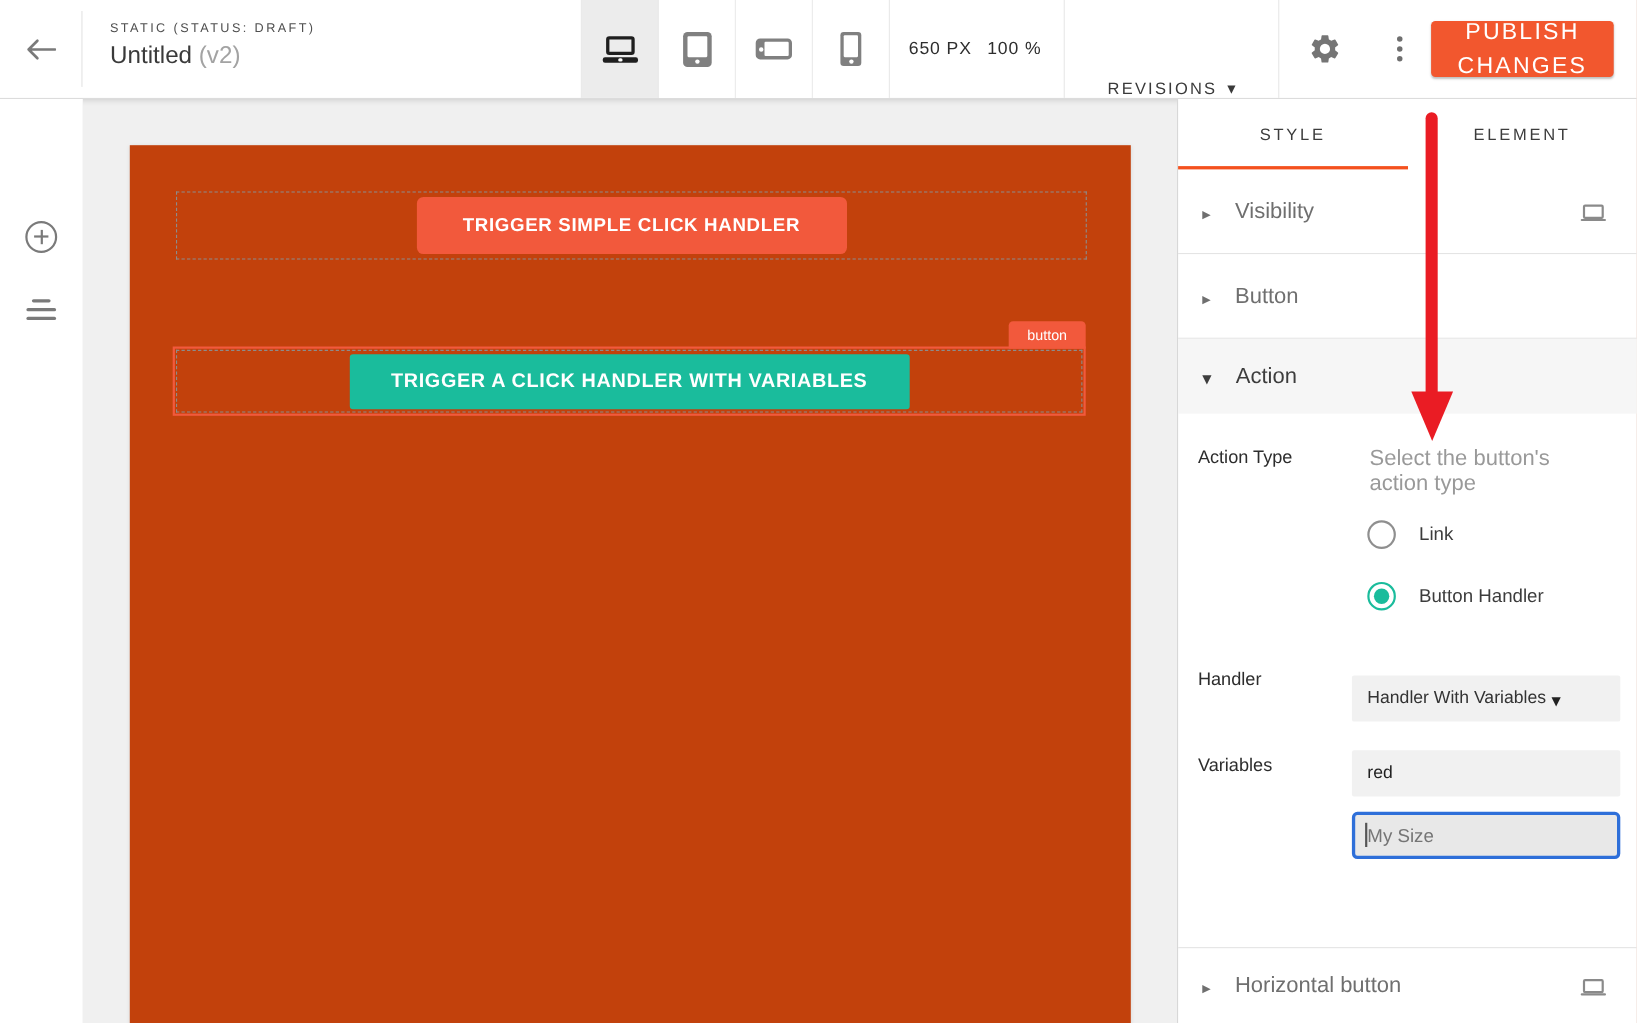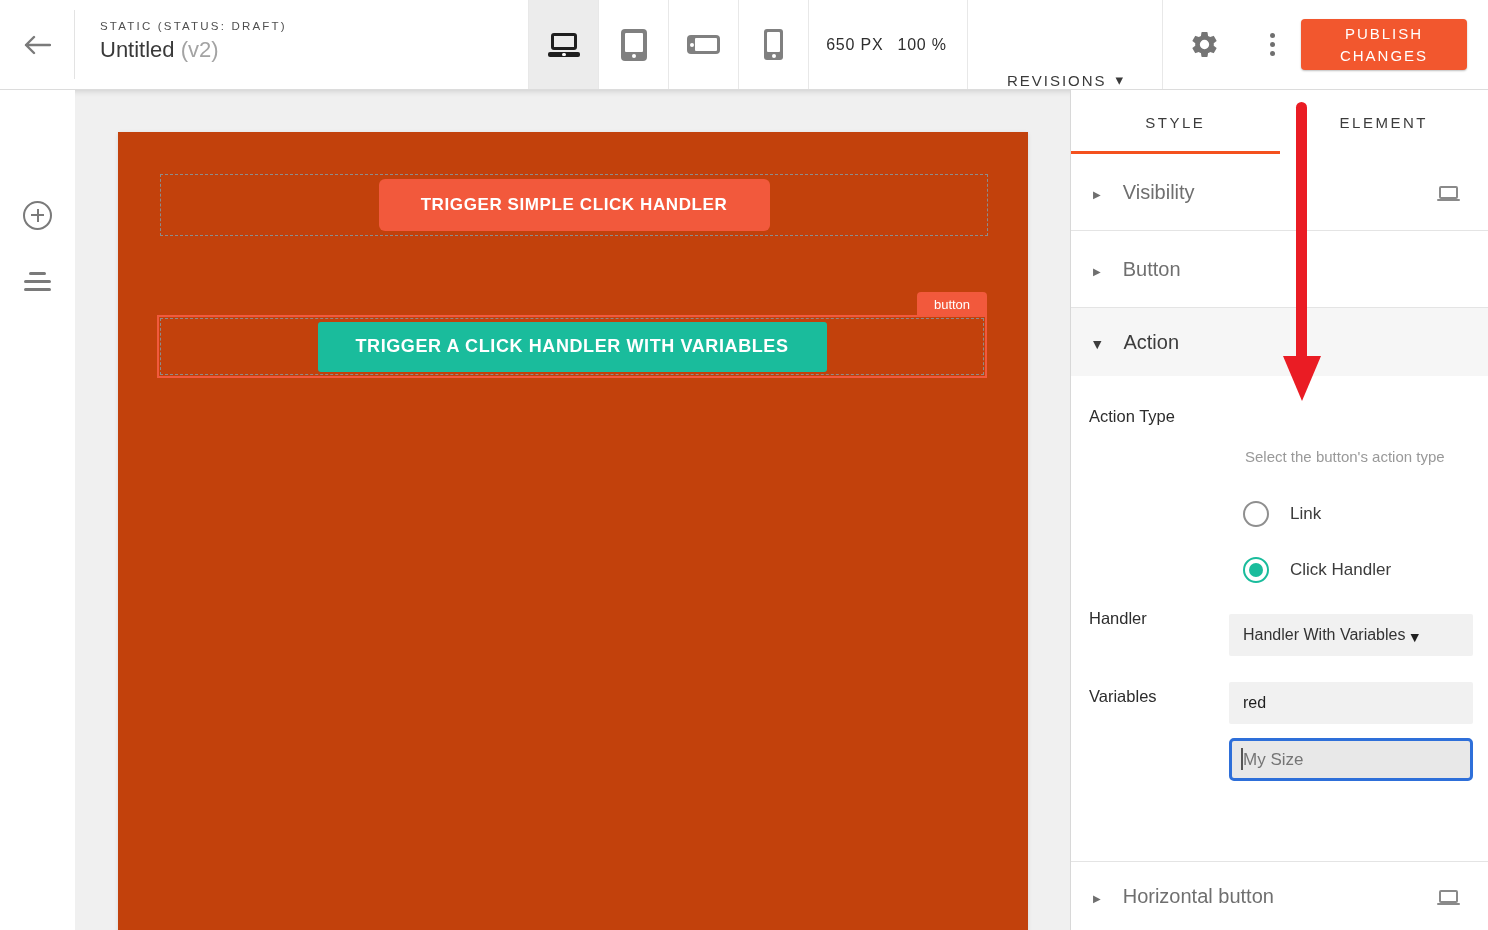--- a/index.html
+++ b/index.html
@@ -20,21 +20,21 @@
   .device-cell { width:70px; height:89px; display:flex; align-items:center; justify-content:center; border-right:1px solid #e8e8e8; cursor:pointer; background:#fff; }
   .device-cell.selected { background:#ececec; }
   .zoom-cell { left:806px; top:0; width:162px; height:89px; display:flex; align-items:center; justify-content:center; gap:14px; border-right:1px solid #e8e8e8; font-size:16px; color:#2e2e2e; letter-spacing:0.8px; }
   .revisions-btn { left:968px; top:0; width:195px; height:89px; display:flex; align-items:flex-end; justify-content:center; gap:9px; border-right:1px solid #e8e8e8; cursor:pointer; }
   .revisions-label { font-size:15px; letter-spacing:2px; color:#3a3a3a; }
   .caret-down-sm::before { content:"\25BE"; font-size:15px; color:#3a3a3a; }
   .icon-btn { top:0; width:48px; height:89px; display:flex; align-items:center; justify-content:center; cursor:pointer; }
   .kebab { display:flex; flex-direction:column; gap:4px; }
   .kebab i { width:5px; height:5px; border-radius:50%; background:#6f6f6f; }
   .publish-btn { left:1301px; top:19px; width:166px; height:51px; background:#f2572e; border:none; border-radius:4px; color:#fff;
-    font-family:"Liberation Sans",sans-serif; font-size:15px; letter-spacing:2px; line-height:1.45; text-align:center; cursor:pointer;
+    font-family:"Liberation Sans",sans-serif; font-size:21px; letter-spacing:2px; line-height:1.45; text-align:center; cursor:pointer;
     box-shadow:0 1px 2px rgba(0,0,0,0.25); display:flex; align-items:center; justify-content:center; padding:0 10px; }
 
   
   .ic-laptop { width:32px; height:24px; position:relative; }
   .ic-laptop .scr { position:absolute; left:3px; top:0; width:26px; height:17px; border:3px solid #808080; border-radius:3px; }
   .ic-laptop .base { position:absolute; left:0; bottom:0; width:32px; height:5px; background:#808080; border-radius:2px; }
   .ic-laptop .base::after { content:""; position:absolute; left:50%; top:1px; width:4px; height:3px; margin-left:-2px; background:#fff; border-radius:2px; }
   .device-cell.selected .ic-laptop .scr { border-color:#1f1f1f; }
   .device-cell.selected .ic-laptop .base { background:#1f1f1f; }
   .ic-tablet { width:26px; height:32px; background:#808080; border-radius:4px; position:relative; }
@@ -84,22 +84,22 @@
   .prow .sec-label.dark { color:#3d3d3d; }
   .prow .spacer { flex:1; }
   .mini-laptop { width:19px; height:13px; border:2px solid #8a8a8a; border-radius:2px; position:relative; margin-right:8px; }
   .mini-laptop::after { content:""; position:absolute; left:-4px; right:-4px; bottom:-4px; height:2px; background:#8a8a8a; border-radius:1px; }
   .row-visibility { top:64px; height:77px; border-bottom:1px solid #e4e4e4; }
   .row-button { top:141px; height:77px; border-bottom:1px solid #e4e4e4; }
   .row-action { top:218px; height:68px; background:#f6f6f6; }
   .row-halign { top:771px; height:70px; border-top:1px solid #e4e4e4; }
 
   .field-label { position:absolute; left:18px; font-size:16.5px; color:#2d2d2d; }
-  .help-text { position:absolute; left:174px; width:205px; font-size:15px; line-height:22px; color:#999;margin-top:40px; }
-  .radio-row { position:absolute; left:172px; display:flex; align-items:center; gap:21px; cursor:pointer;margin-top:28px; }
+  .help-text { position:absolute; left:174px; width:205px; font-size:20px; line-height:22px; color:#999; }
+  .radio-row { position:absolute; left:172px; display:flex; align-items:center; gap:21px; cursor:pointer; }
   .radio { width:26px; height:26px; border-radius:50%; border:2.5px solid #8f8f8f; background:#fff; position:relative; flex:none; }
   .radio.selected { border-color:#1abc9c; }
   .radio.selected::after { content:""; position:absolute; inset:4px; border-radius:50%; background:#1abc9c; }
   .radio-label { font-size:17px; color:#3c3c3c; }
   .select-box { position:absolute; left:158px; width:244px; height:42px; background:#f1f1f1; border-radius:2px; display:flex; align-items:center; padding:0 14px; cursor:pointer;margin-top:10px; }
   .select-box .sel-text { font-size:16px; color:#333; }
   .select-box .caret-dd::before { content:"\25BC"; font-size:11px; color:#222; margin-left:5px; }
   .text-input { position:absolute; left:158px; width:244px; height:42px; background:#f1f1f1; border:none; border-radius:2px; padding:0 14px;
     font-family:"Liberation Sans",sans-serif; font-size:16px; color:#1f1f1f; outline:none; }
   .text-input.focused { background:#e8e8e8; border:3px solid #2e6fd9; border-radius:5px; height:43px; color:#9a9a9a; font-size:17px; padding:0 11px; }
@@ -227,21 +227,21 @@
 
   <div class="field-label" style="top:317px">Action Type</div>
   <div class="help-text" style="top:316px">Select the button's action type</div>
 
   <div class="radio-row" style="top:383px">
     <span class="radio"></span>
     <span class="radio-label">Link</span>
   </div>
   <div class="radio-row" style="top:439px">
     <span class="radio selected"></span>
-    <span class="radio-label">Click Handler</span>
+    <span class="radio-label">Button Handler</span>
   </div>
 
   <div class="field-label" style="top:519px">Handler</div>
   <div class="select-box" style="top:514px">
     <span class="sel-text">Handler With Variables</span>
     <span class="glyph caret-dd"></span>
   </div>
 
   <div class="field-label" style="top:597px">Variables</div>
   <input class="text-input focused" style="top: 648px;" readonly="" placeholder="My Size">

